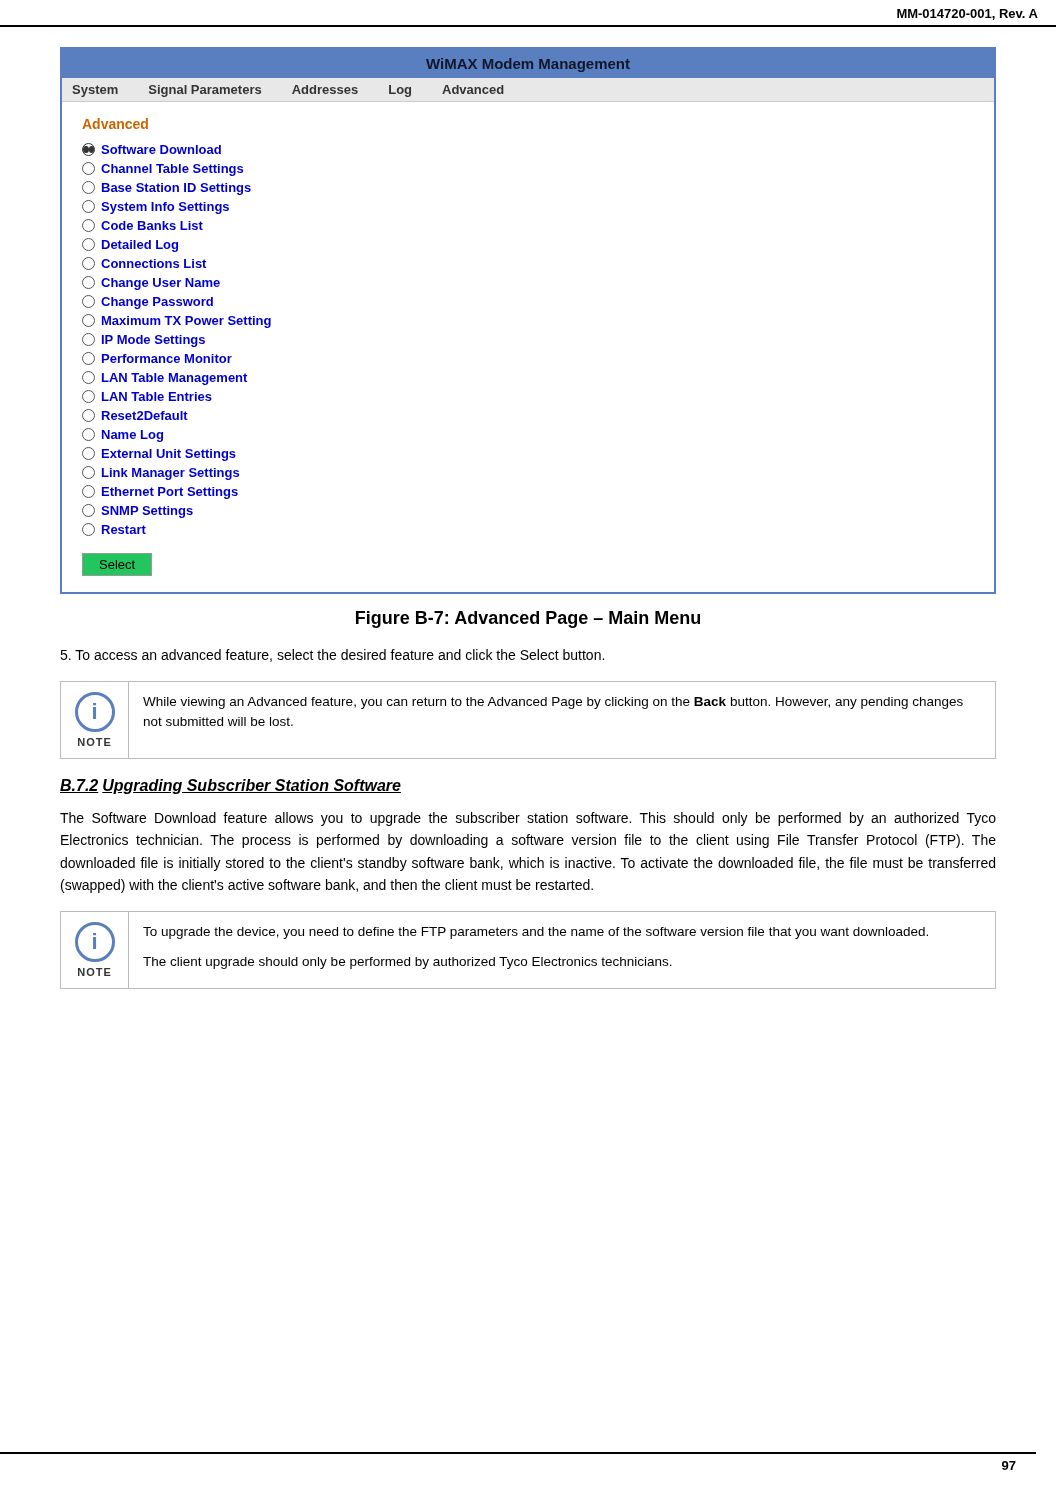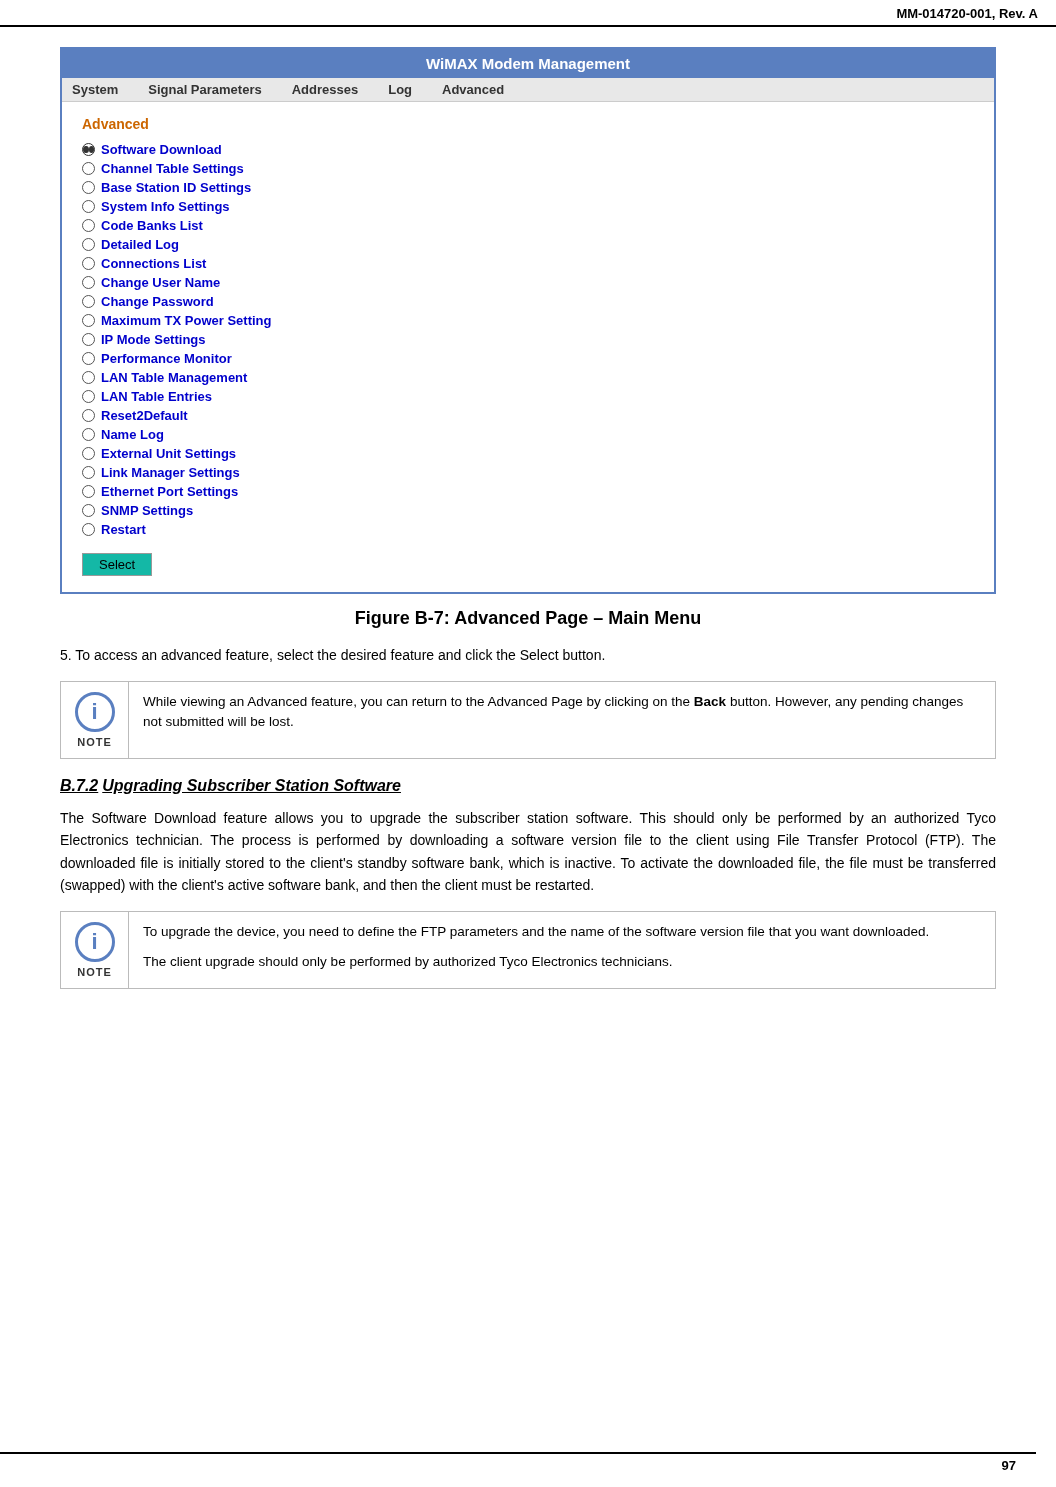--- a/index.html
+++ b/index.html
@@ -21,21 +21,21 @@
     .page-content {
       padding: 20px 60px;
     }
     
     .wimax-box {
       border: 2px solid #5a7fc0;
       margin-bottom: 14px;
     }
     .wimax-title-bar {
       background: #5a7fc0;
-      color: #ffffff;
+      color: #0f172a;
       text-align: center;
       font-weight: bold;
       font-size: 15px;
       padding: 6px 0;
     }
     .wimax-nav {
       display: flex;
       border-bottom: 1px solid #ccc;
       background: #e8e8e8;
       padding: 4px 10px;
@@ -98,21 +98,21 @@
       text-align: center;
     }
     .select-btn {
       margin-top: 12px;
       display: inline-block;
     }
     .select-btn button {
       padding: 3px 16px;
       font-size: 13px;
       border: 1px solid #999;
-      background: #14b8a6;
+      background: #22c55e;
       cursor: pointer;
     }
     .figure-caption {
       text-align: center;
       font-size: 18px;
       margin: 10px 0 18px 0;
     }
     .figure-caption strong { font-weight: bold; }
     .step-text {
       margin: 0 0 18px 0;

